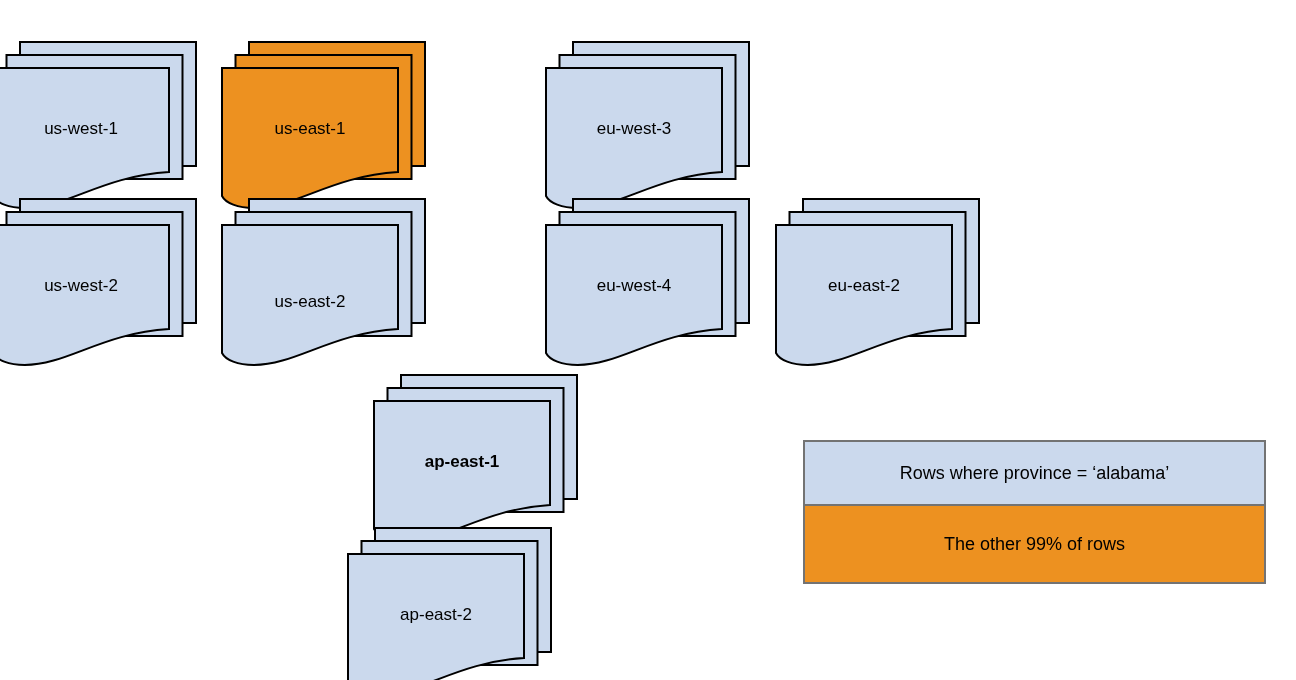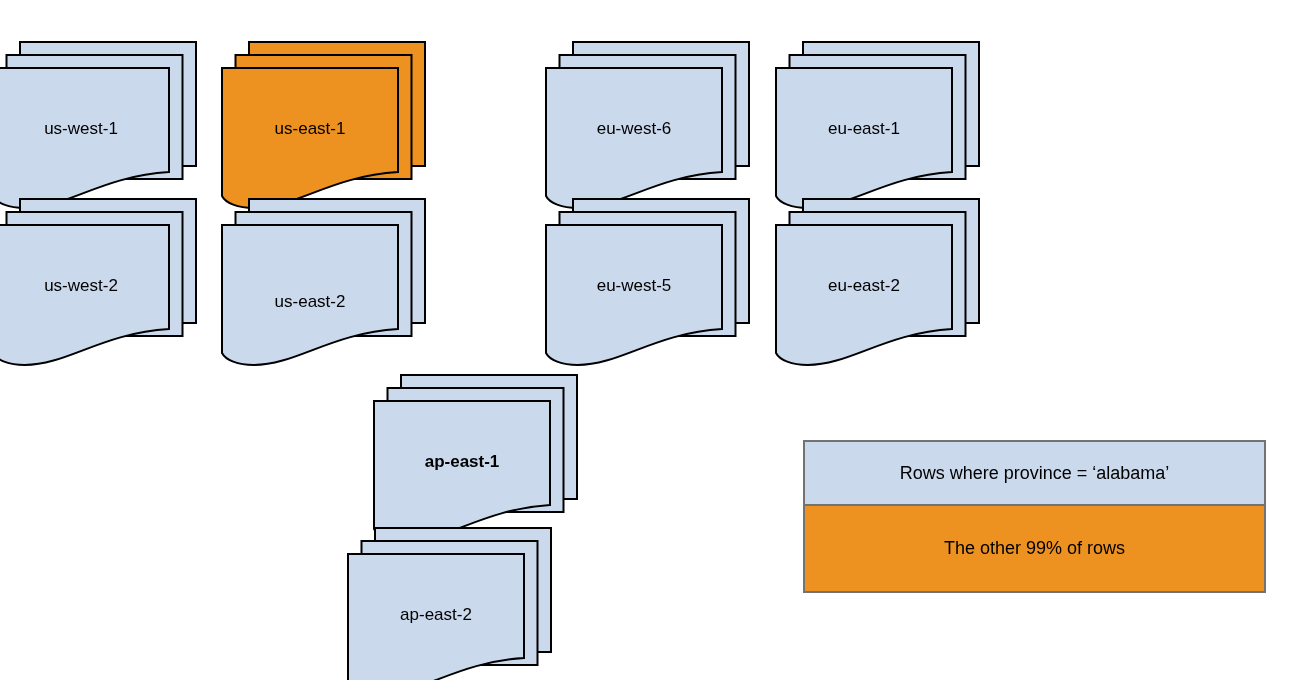--- a/index.html
+++ b/index.html
@@ -74,29 +74,21 @@
         <path d="M2,28 H178 V132 C111.12,136 75.92,168 33.68,168 C17.84,168 5.52,163 2,156 Z" fill="#ED9120" stroke="#000000" stroke-width="2" stroke-linejoin="miter"></path>
       </svg>
       <div class="doc-label" style="left: 2px; top: 79px; width: 176px;">us-east-1</div>
     </div>
     <div class="stack" style="left: 544px; top: 40px; width: 207px; height: 180px;">
       <svg width="207" height="180" viewBox="0 0 207 180">
         <path d="M29,2 H205 V126 H29 Z" fill="#CBD9ED" stroke="#000000" stroke-width="2" stroke-linejoin="miter"></path>
         <path d="M15.5,15 H191.5 V139 H15.5 Z" fill="#CBD9ED" stroke="#000000" stroke-width="2" stroke-linejoin="miter"></path>
         <path d="M2,28 H178 V132 C111.12,136 75.92,168 33.68,168 C17.84,168 5.52,163 2,156 Z" fill="#CBD9ED" stroke="#000000" stroke-width="2" stroke-linejoin="miter"></path>
       </svg>
-      <div class="doc-label" style="left: 2px; top: 79px; width: 176px;">eu-west-6</div>
-    </div>
-    <div class="stack" style="left: 774px; top: 40px; width: 207px; height: 180px;">
-      <svg width="207" height="180" viewBox="0 0 207 180">
-        <path d="M29,2 H205 V126 H29 Z" fill="#CBD9ED" stroke="#000000" stroke-width="2" stroke-linejoin="miter"></path>
-        <path d="M15.5,15 H191.5 V139 H15.5 Z" fill="#CBD9ED" stroke="#000000" stroke-width="2" stroke-linejoin="miter"></path>
-        <path d="M2,28 H178 V132 C111.12,136 75.92,168 33.68,168 C17.84,168 5.52,163 2,156 Z" fill="#CBD9ED" stroke="#000000" stroke-width="2" stroke-linejoin="miter"></path>
-      </svg>
-      <div class="doc-label" style="left: 2px; top: 79px; width: 176px;">eu-east-1</div>
+      <div class="doc-label" style="left: 2px; top: 79px; width: 176px;">eu-west-3</div>
     </div>
     <div class="stack" style="left: -9px; top: 197px; width: 207px; height: 180px;">
       <svg width="207" height="180" viewBox="0 0 207 180">
         <path d="M29,2 H205 V126 H29 Z" fill="#CBD9ED" stroke="#000000" stroke-width="2" stroke-linejoin="miter"></path>
         <path d="M15.5,15 H191.5 V139 H15.5 Z" fill="#CBD9ED" stroke="#000000" stroke-width="2" stroke-linejoin="miter"></path>
         <path d="M2,28 H178 V132 C111.12,136 75.92,168 33.68,168 C17.84,168 5.52,163 2,156 Z" fill="#CBD9ED" stroke="#000000" stroke-width="2" stroke-linejoin="miter"></path>
       </svg>
       <div class="doc-label" style="left: 2px; top: 79px; width: 176px;">us-west-2</div>
     </div>
     <div class="stack" style="left: 220px; top: 197px; width: 207px; height: 180px;">
@@ -106,21 +98,21 @@
         <path d="M2,28 H178 V132 C111.12,136 75.92,168 33.68,168 C17.84,168 5.52,163 2,156 Z" fill="#CBD9ED" stroke="#000000" stroke-width="2" stroke-linejoin="miter"></path>
       </svg>
       <div class="doc-label" style="left: 2px; top: 79px; width: 176px; margin-top: 16px;">us-east-2</div>
     </div>
     <div class="stack" style="left: 544px; top: 197px; width: 207px; height: 180px;">
       <svg width="207" height="180" viewBox="0 0 207 180">
         <path d="M29,2 H205 V126 H29 Z" fill="#CBD9ED" stroke="#000000" stroke-width="2" stroke-linejoin="miter"></path>
         <path d="M15.5,15 H191.5 V139 H15.5 Z" fill="#CBD9ED" stroke="#000000" stroke-width="2" stroke-linejoin="miter"></path>
         <path d="M2,28 H178 V132 C111.12,136 75.92,168 33.68,168 C17.84,168 5.52,163 2,156 Z" fill="#CBD9ED" stroke="#000000" stroke-width="2" stroke-linejoin="miter"></path>
       </svg>
-      <div class="doc-label" style="left: 2px; top: 79px; width: 176px;">eu-west-5</div>
+      <div class="doc-label" style="left: 2px; top: 79px; width: 176px;">eu-west-4</div>
     </div>
     <div class="stack" style="left: 774px; top: 197px; width: 207px; height: 180px;">
       <svg width="207" height="180" viewBox="0 0 207 180">
         <path d="M29,2 H205 V126 H29 Z" fill="#CBD9ED" stroke="#000000" stroke-width="2" stroke-linejoin="miter"></path>
         <path d="M15.5,15 H191.5 V139 H15.5 Z" fill="#CBD9ED" stroke="#000000" stroke-width="2" stroke-linejoin="miter"></path>
         <path d="M2,28 H178 V132 C111.12,136 75.92,168 33.68,168 C17.84,168 5.52,163 2,156 Z" fill="#CBD9ED" stroke="#000000" stroke-width="2" stroke-linejoin="miter"></path>
       </svg>
       <div class="doc-label" style="left: 2px; top: 79px; width: 176px;">eu-east-2</div>
     </div>
     <div class="stack" style="left: 372px; top: 373px; width: 207px; height: 180px; font-weight: bold;">
@@ -136,17 +128,17 @@
         <path d="M29,2 H205 V126 H29 Z" fill="#CBD9ED" stroke="#000000" stroke-width="2" stroke-linejoin="miter"></path>
         <path d="M15.5,15 H191.5 V139 H15.5 Z" fill="#CBD9ED" stroke="#000000" stroke-width="2" stroke-linejoin="miter"></path>
         <path d="M2,28 H178 V132 C111.12,136 75.92,168 33.68,168 C17.84,168 5.52,163 2,156 Z" fill="#CBD9ED" stroke="#000000" stroke-width="2" stroke-linejoin="miter"></path>
       </svg>
       <div class="doc-label" style="left: 2px; top: 79px; width: 176px;">ap-east-2</div>
     </div>
     <div class="legend" style="left: 803px; top: 440px; width: 463px; height: 142px;">
       <div class="legend-row" style="background: rgb(203, 217, 237); height: 66px;">
         <span>Rows where province = ‘alabama’</span>
       </div>
-      <div class="legend-row second" style="background: rgb(237, 145, 32); height: 87px;">
+      <div class="legend-row second" style="background: rgb(237, 145, 32); height: 78px;">
         <span>The other 99% of rows</span>
       </div>
     </div>
   </div>
 
 </body></html>

